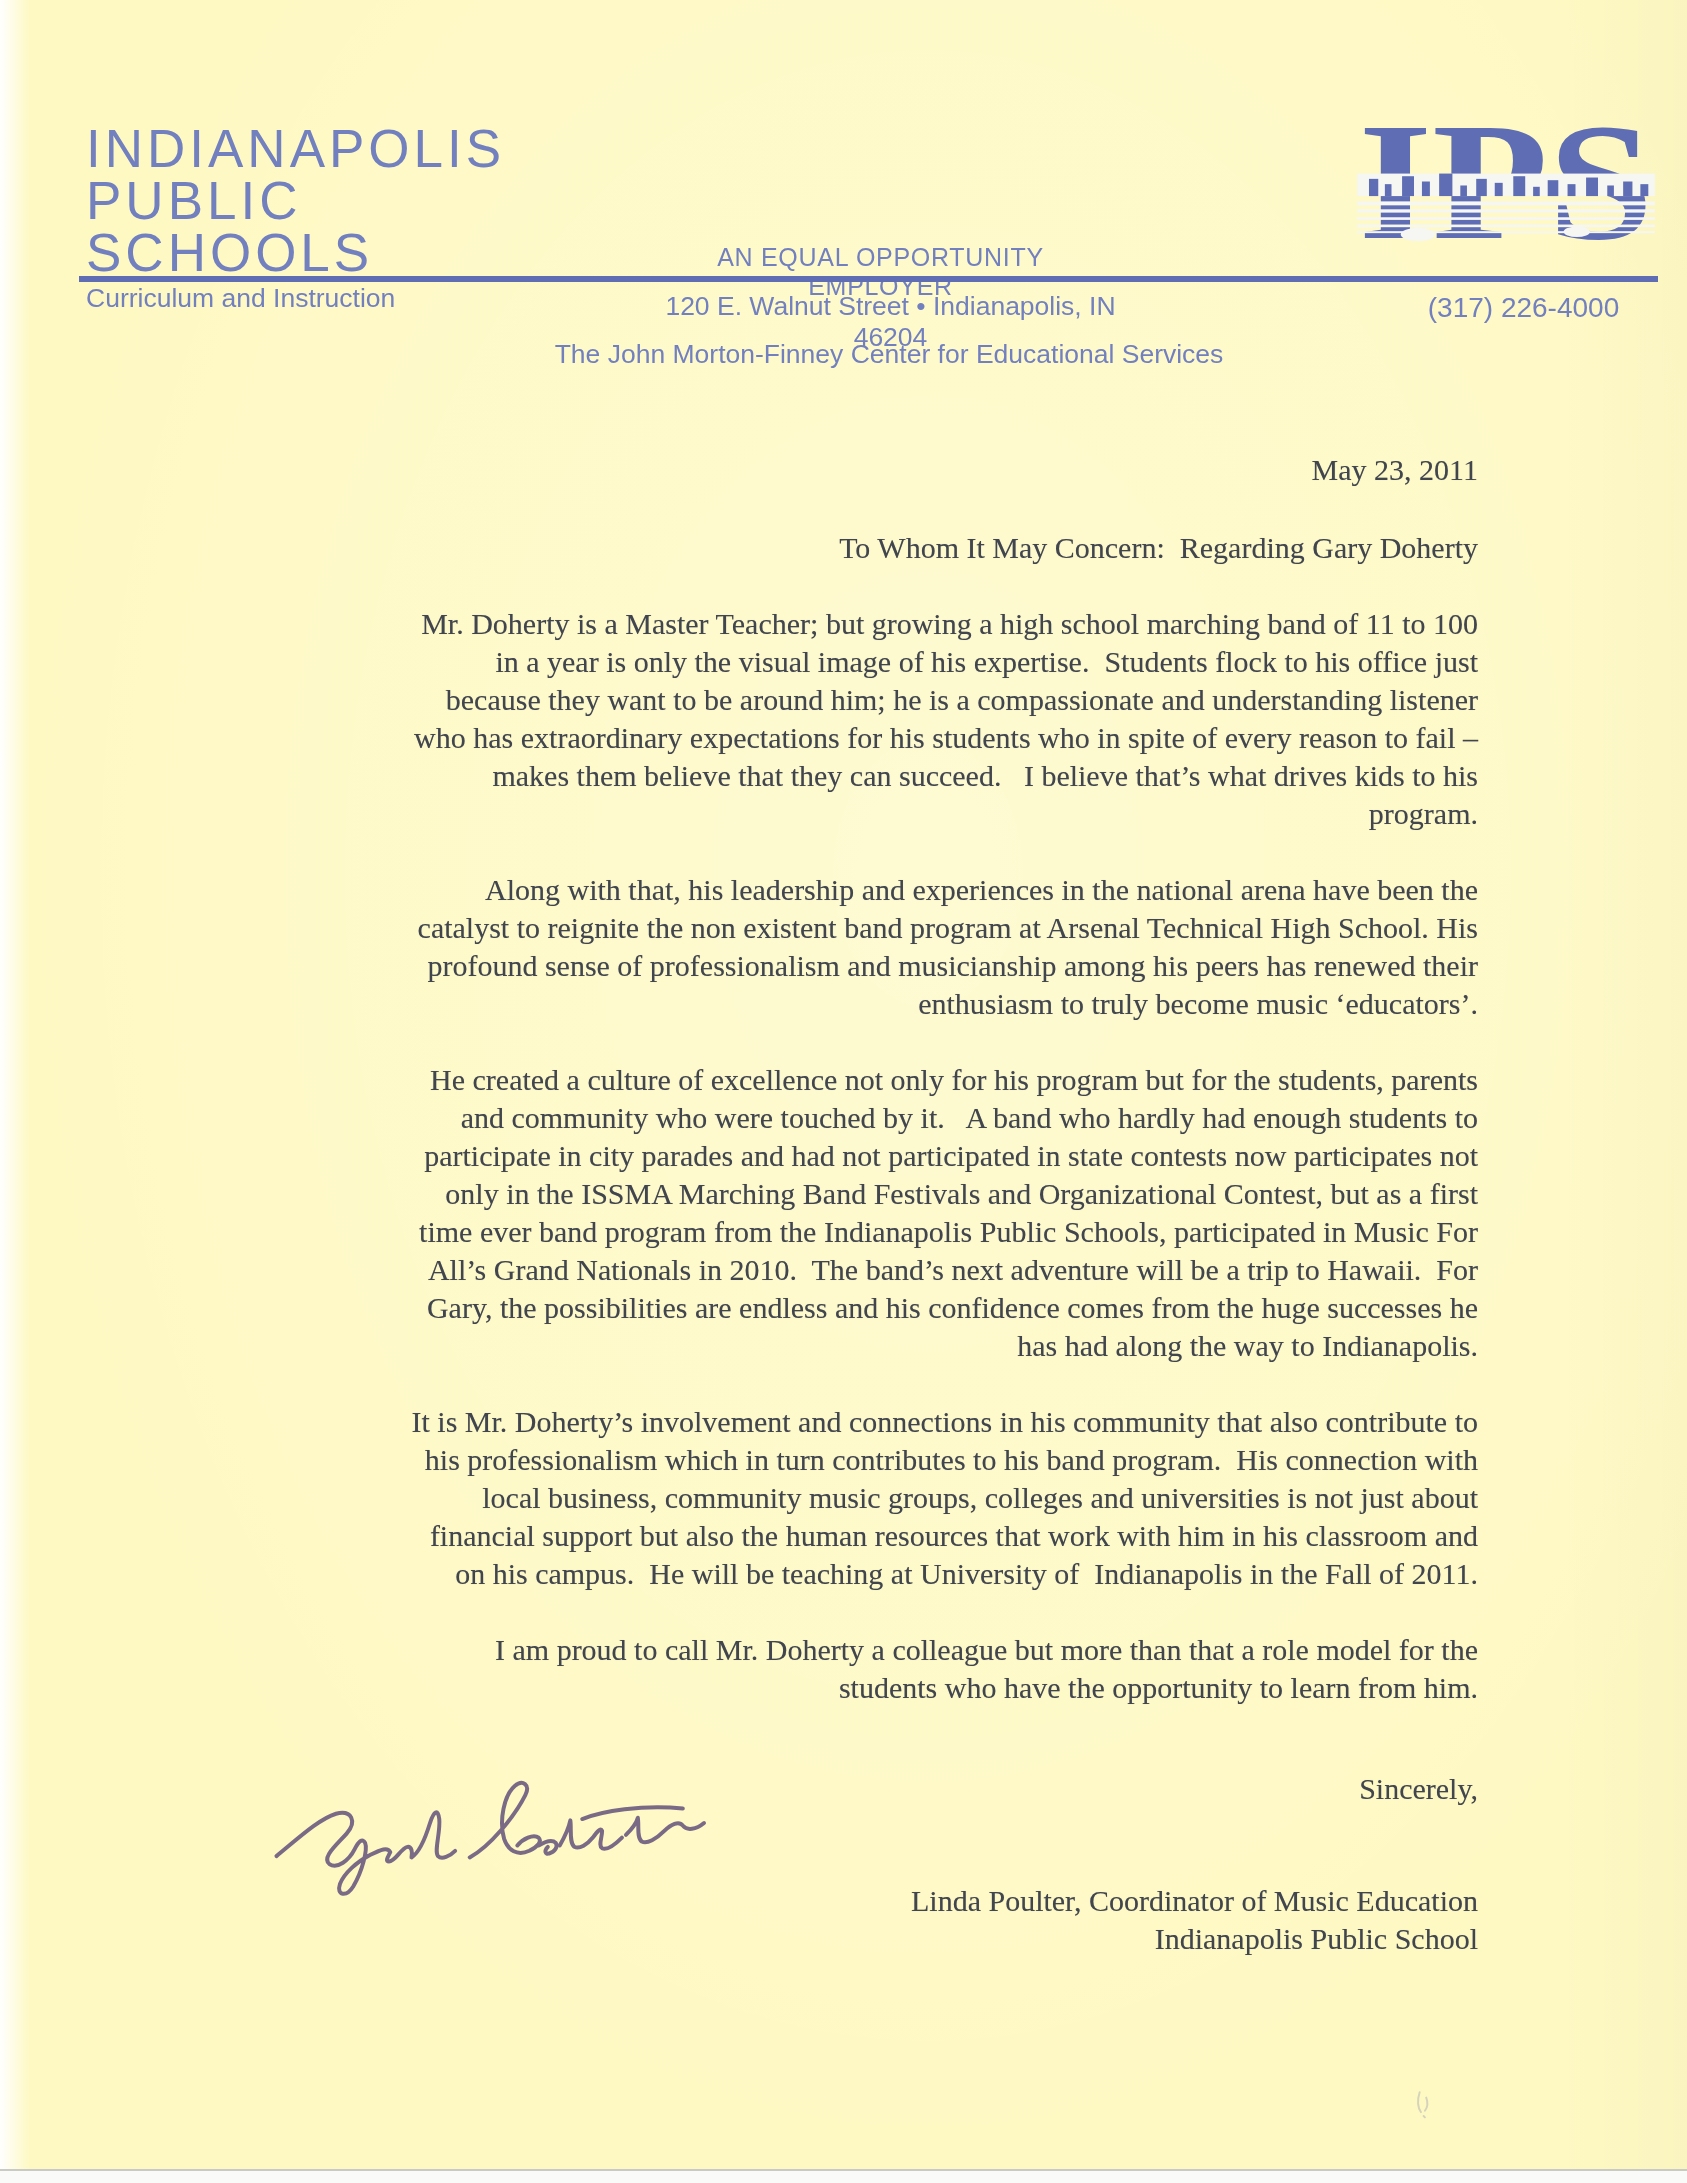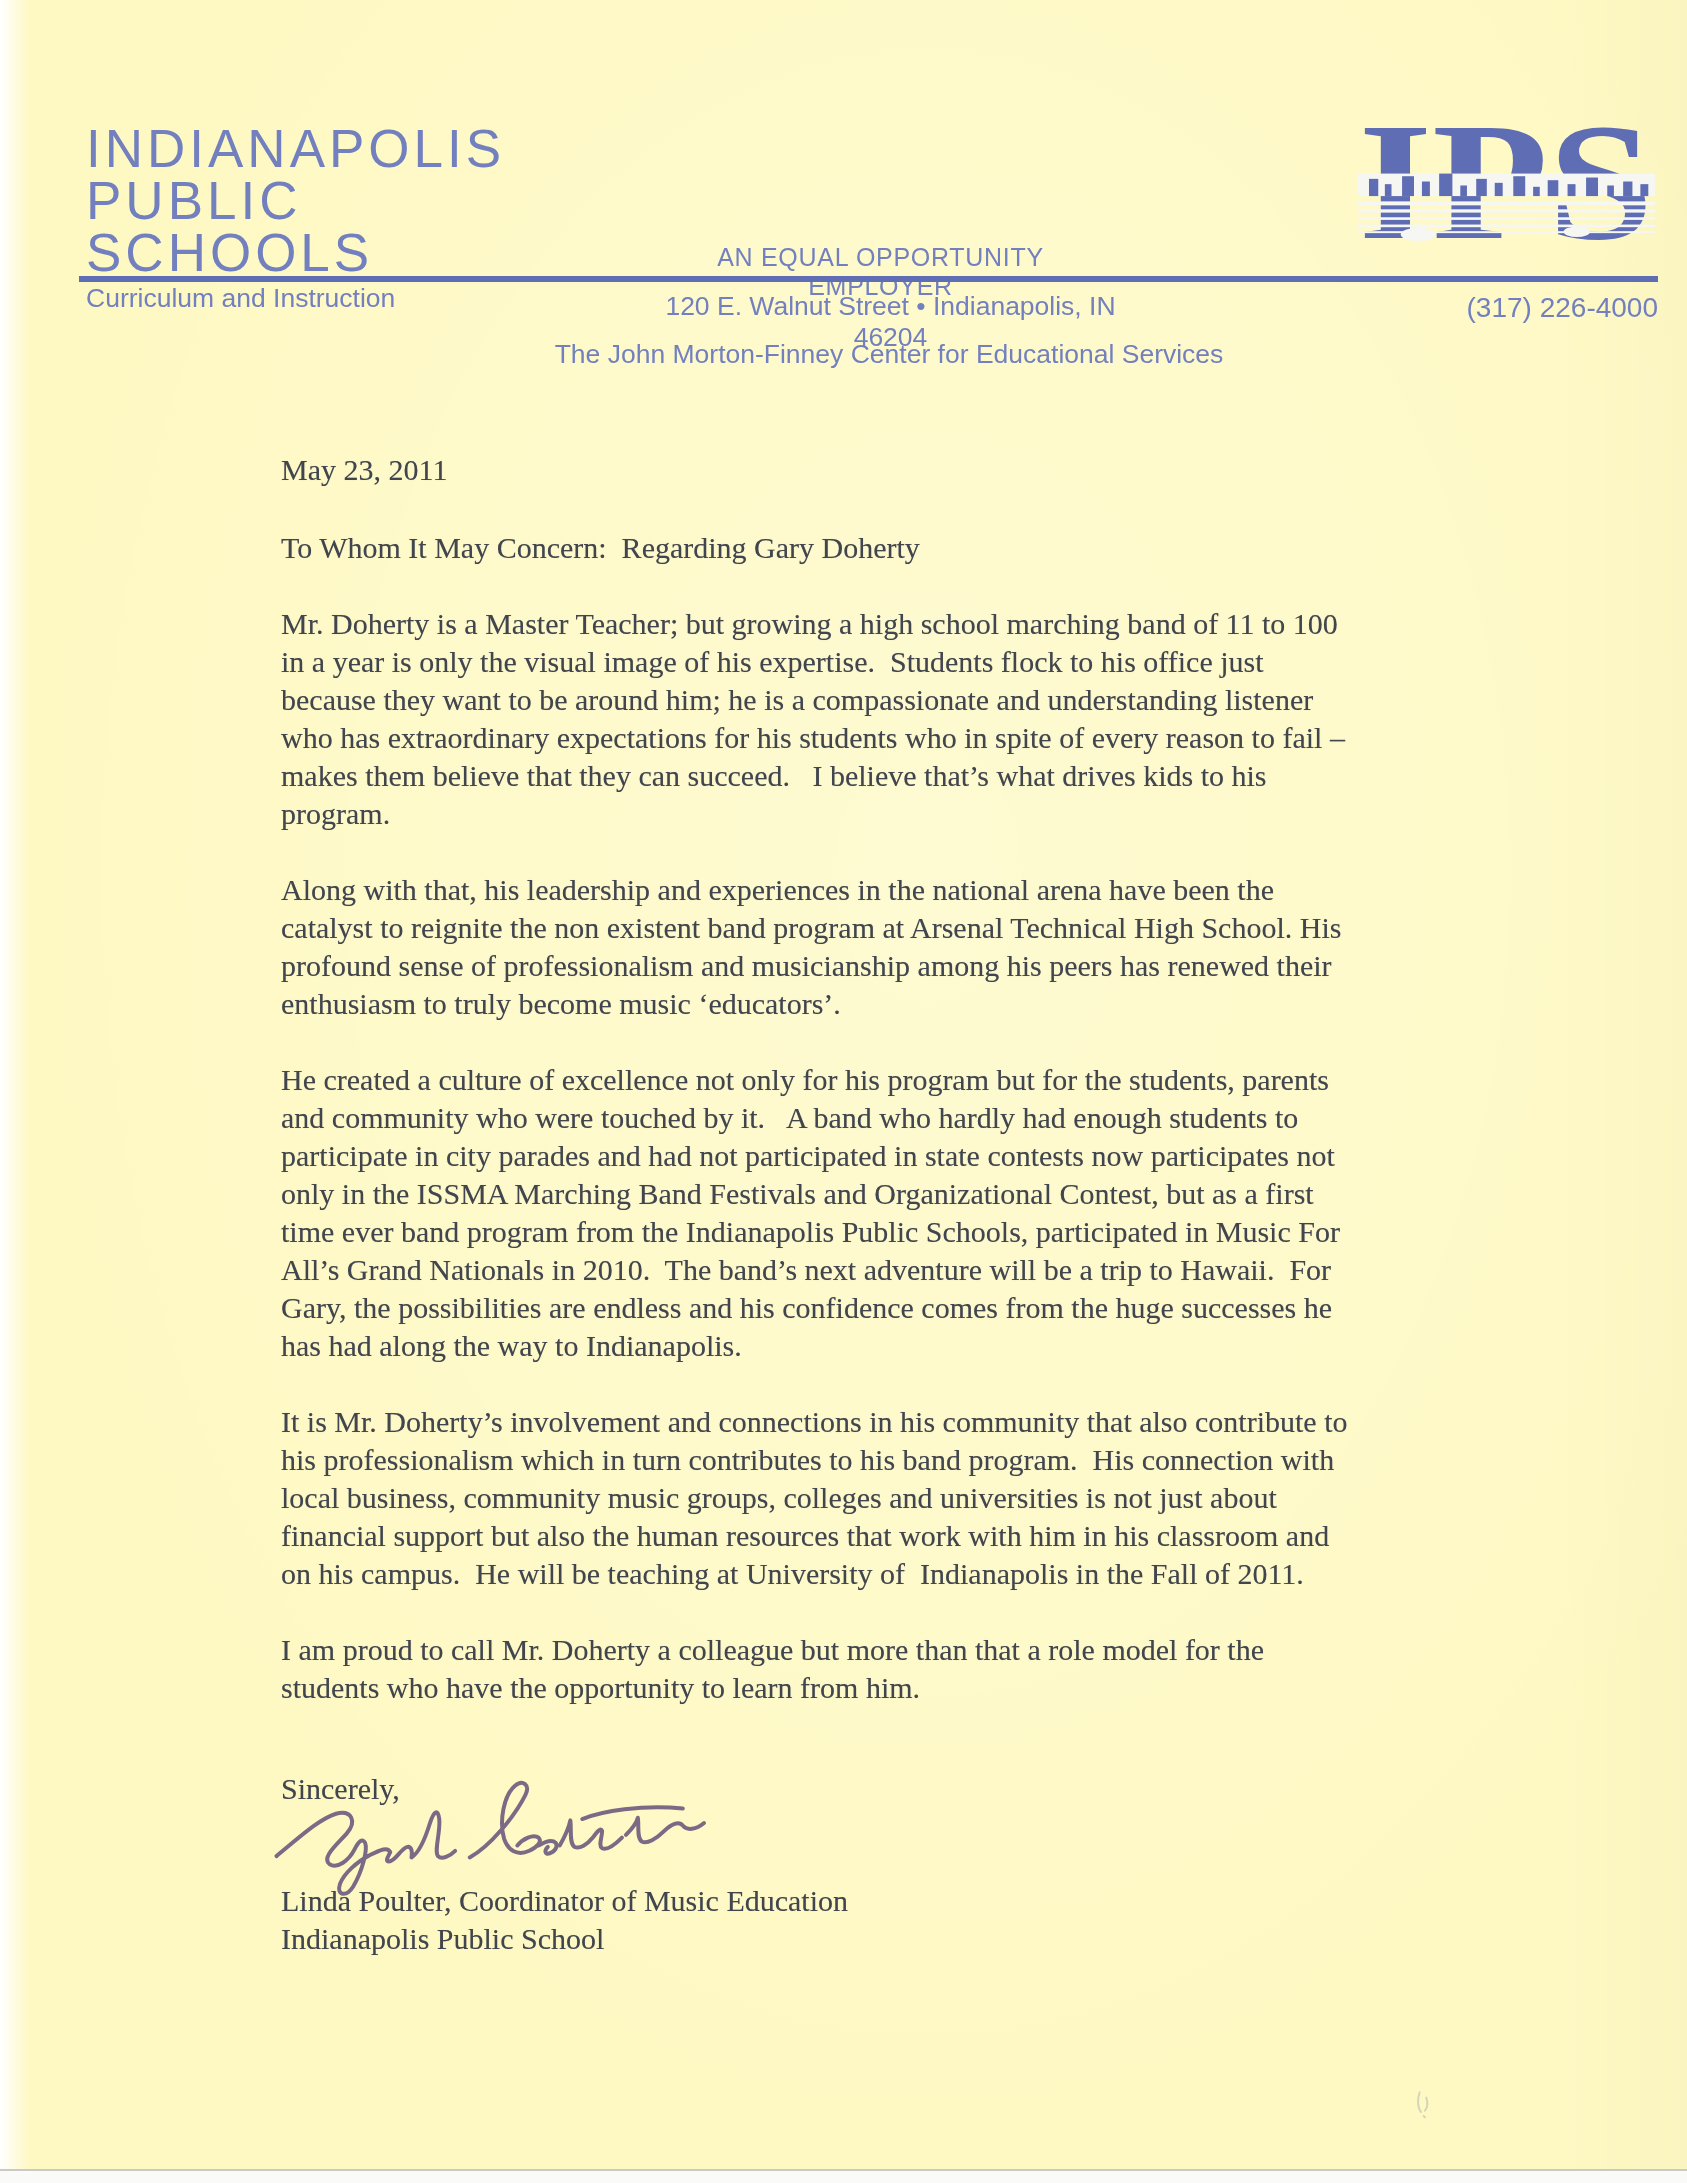--- a/index.html
+++ b/index.html
@@ -19,28 +19,28 @@
   .org{position:absolute;left:86px;top:123px;color:var(--brand);
        font-size:53px;line-height:52px;letter-spacing:4px;font-weight:400;}
   .dept{position:absolute;left:86px;top:283px;color:var(--brand);font-size:26.5px;white-space:pre-wrap;}
   .eoe{position:absolute;left:662px;top:243px;width:437px;text-align:center;color:var(--brand);
        font-size:25px;letter-spacing:0.7px;white-space:pre-wrap;}
   .lh-rule{position:absolute;left:79px;top:276px;width:1579px;height:6px;background:var(--rule);}
   .addr{position:absolute;left:662px;top:291px;width:457px;text-align:center;color:var(--brand);
         font-size:26.5px;white-space:pre-wrap;}
   .center-name{position:absolute;left:525px;top:339px;width:728px;text-align:center;color:var(--brand);
         font-size:26.5px;white-space:pre-wrap;}
-  .phone{position:absolute;left:1389px;top:292px;width:269px;text-align:right;color:var(--brand);
+  .phone{position:absolute;left:1389px;top:292px;width:269px;text-align:center;color:var(--brand);
         font-size:28px;white-space:pre-wrap;}
   .logo{position:absolute;left:1357px;top:114px;width:298px;height:139px;}
 
   
   .letter{position:absolute;left:281px;top:451px;width:1197px;color:var(--ink);
           font-family:"Liberation Serif",serif;font-size:30px;line-height:38px;
-          text-shadow:0 0 0.7px rgba(60,64,74,.35);}
+          text-shadow:0 0 0.7px rgba(60,64,74,.35);text-align:right;}
   .tline{white-space:pre-wrap;}
   .line{white-space:pre-wrap;}
   .b{font-weight:normal;}
   .salutation{margin-top:40px;}
   .para{margin-top:38px;}
   .closing{margin-top:63px;}
   .sig-slot{position:relative;height:74px;}
   .sig-slot svg{position:absolute;left:-10px;top:-30px;}
   .signer{white-space:pre-wrap;}
 

